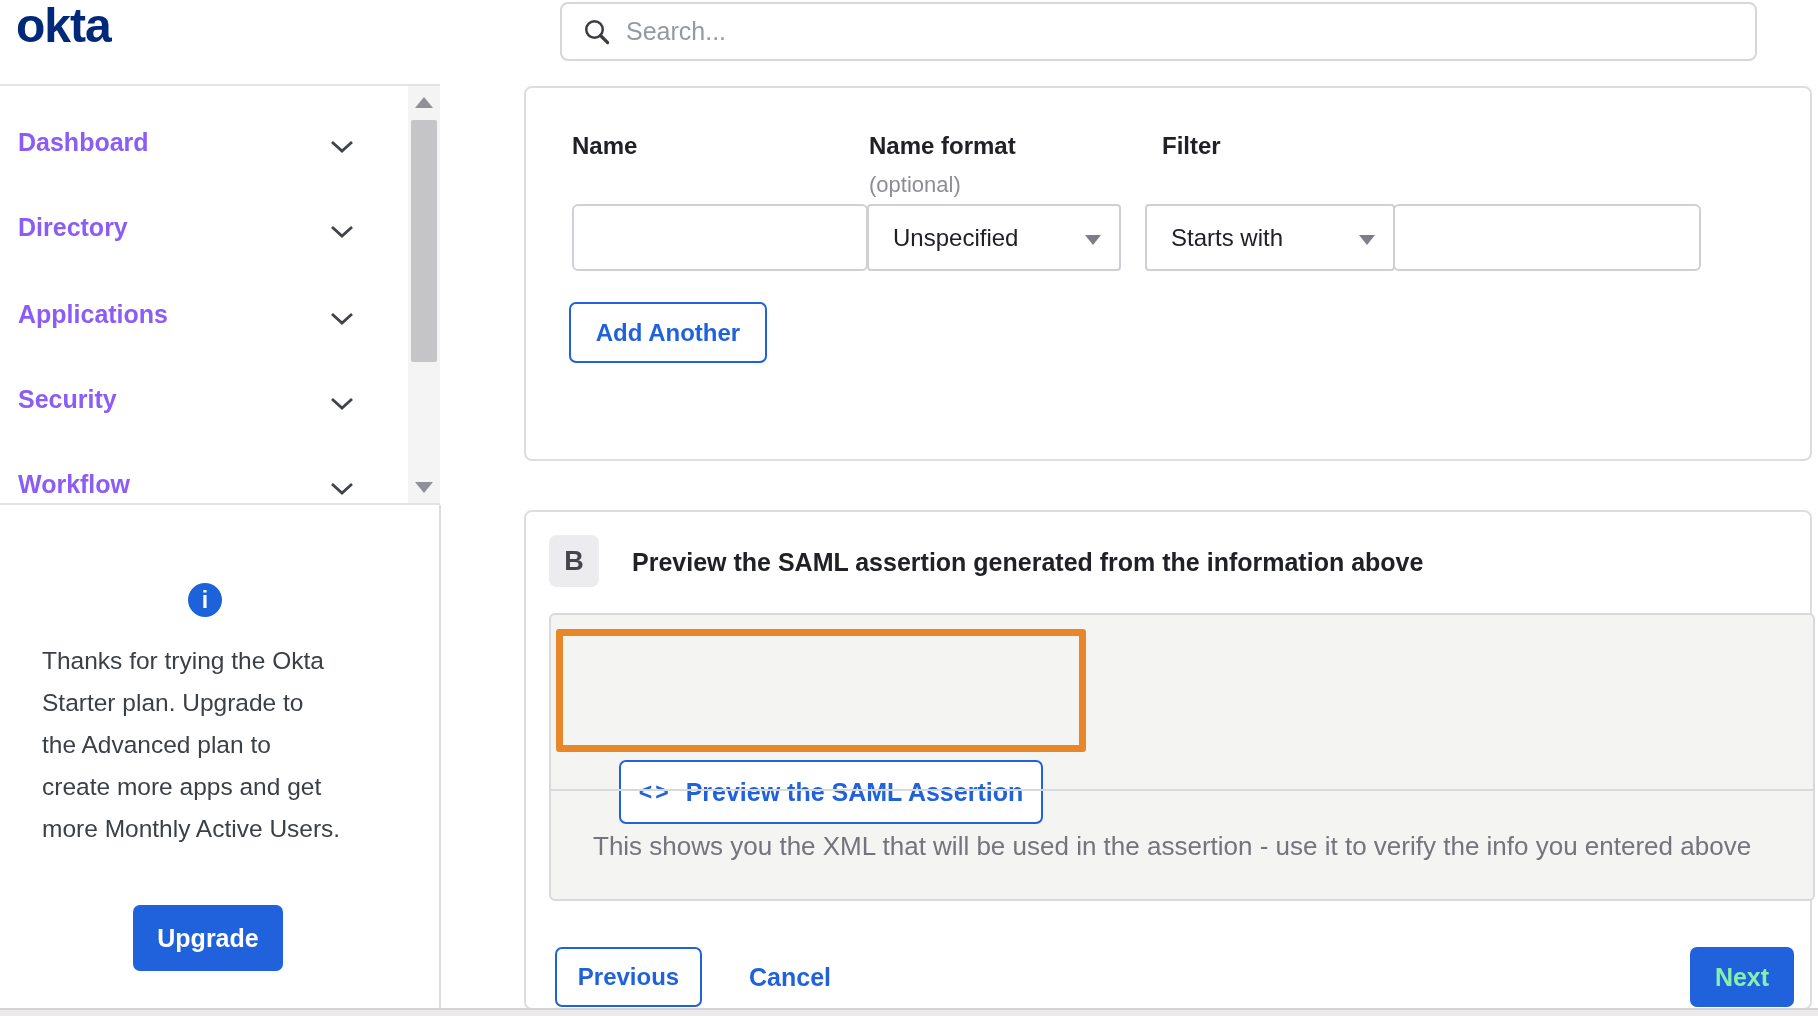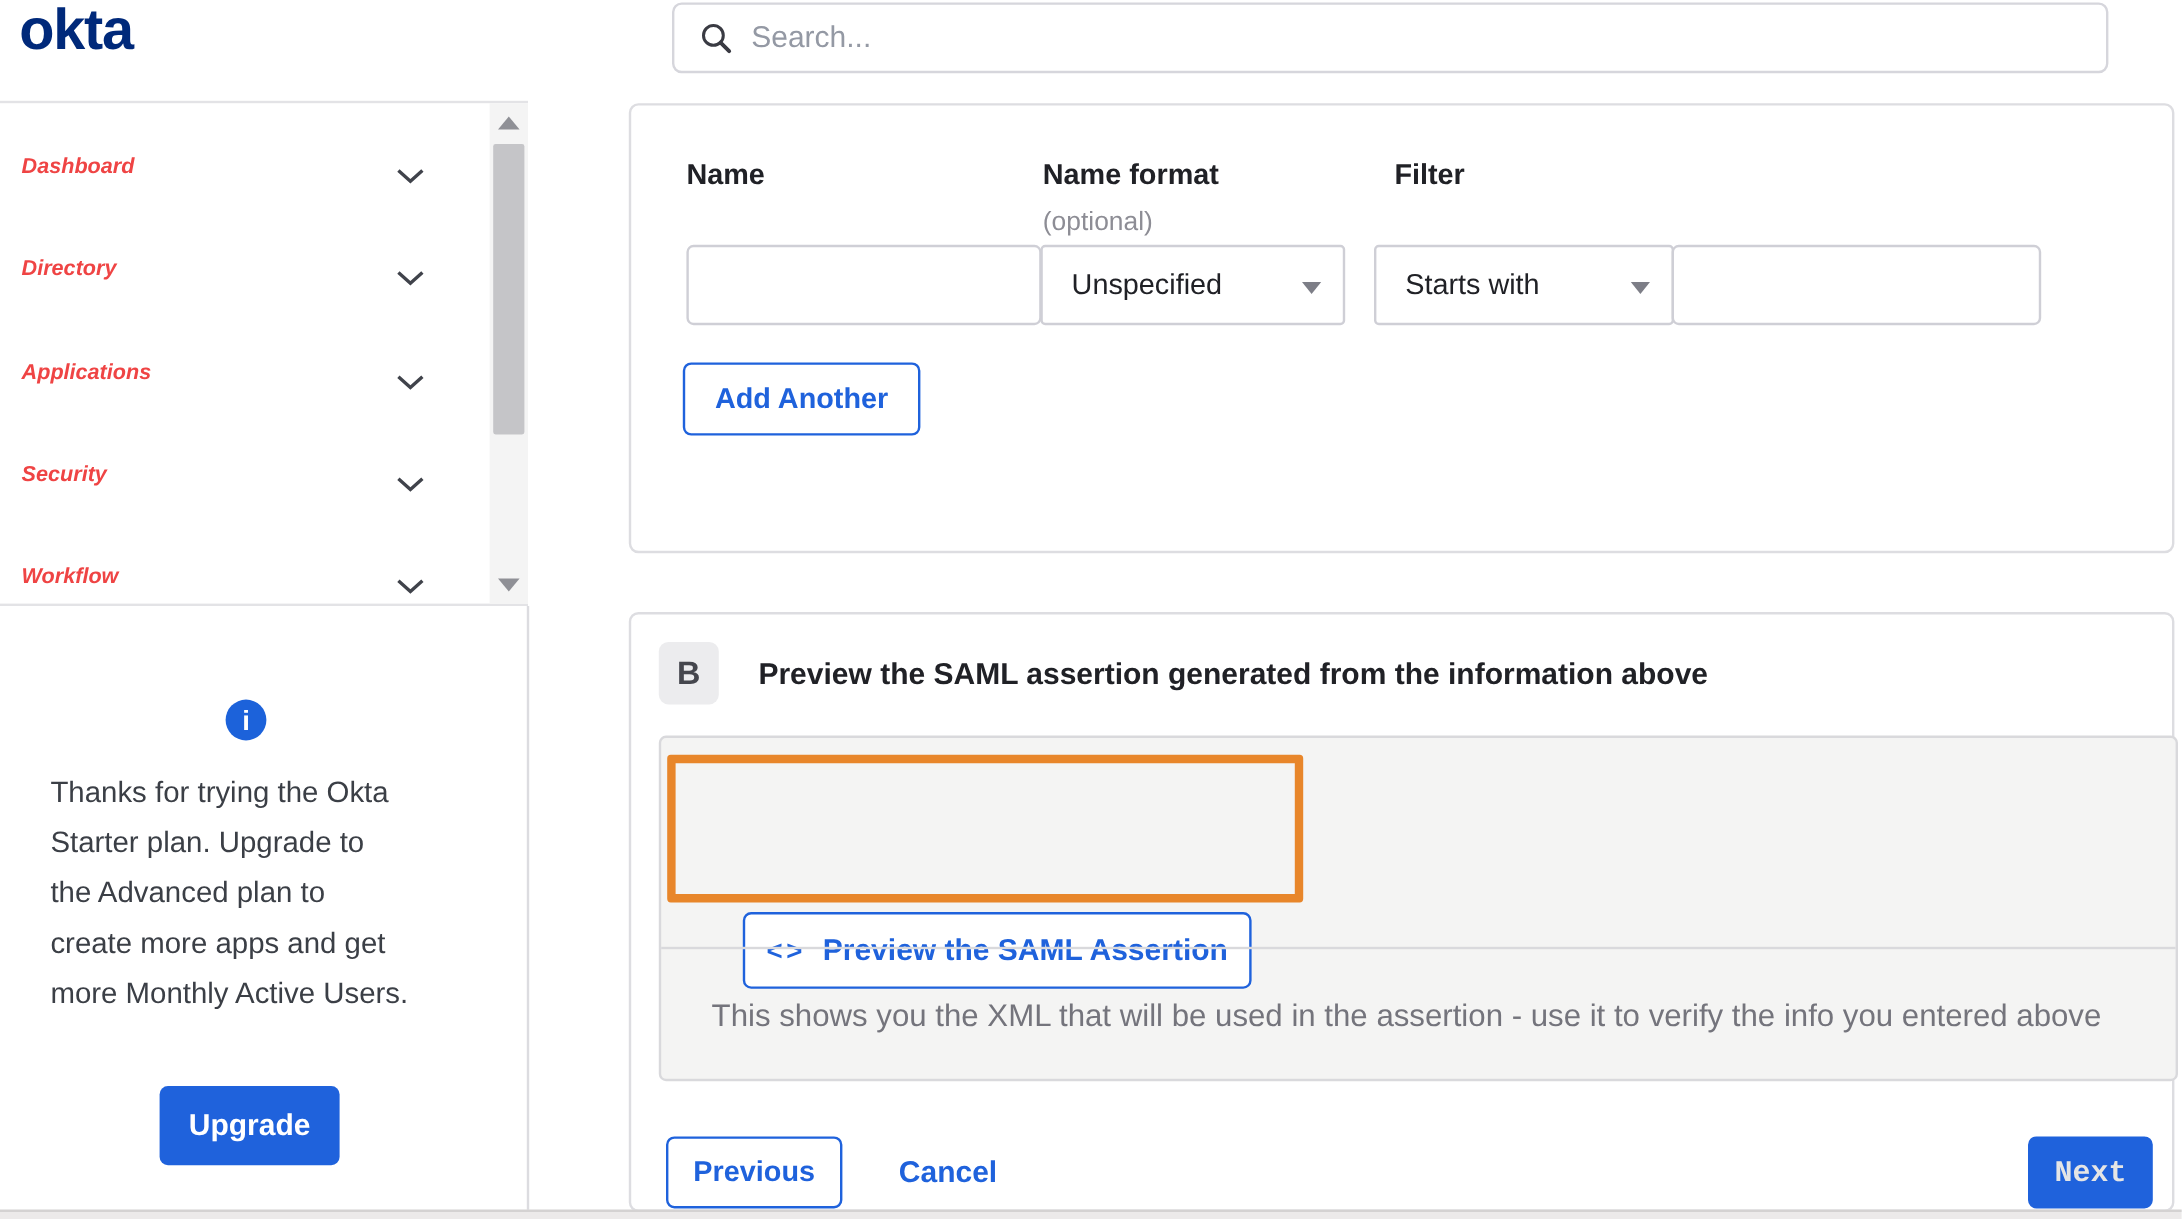--- a/index.html
+++ b/index.html
@@ -16,22 +16,22 @@
   #searchbox svg { flex:0 0 auto; }
   #search-input { border:none; outline:none; flex:1; height:100%; font-size:25px;
                   color:#3a3b43; padding-left:14px; background:transparent;
                   font-family:"Liberation Sans", sans-serif; }
   #search-input::placeholder { color:#9499a4; }
 
   
   #sidenav { position:absolute; left:0; top:84px; width:440px; height:421px; background:#fff;
              border-top:2px solid #e3e3e6; border-bottom:2px solid #e3e3e6; }
   .nav-item { position:absolute; left:0; width:404px; height:56px; cursor:pointer; }
-  .nav-item .lbl { position:absolute; left:18px; top:10px; font-size:18px; font-weight:600;
-                   color:#ef4444;font-style:italic; }
+  .nav-item .lbl { position:absolute; left:18px; top:10px; font-size:25px; font-weight:600;
+                   color:#8b5cf6; }
   .nav-item .chev { position:absolute; right:50px; top:22px; }
 
   
   #side-scrollbar { position:absolute; right:0; top:0; width:32px; height:417px; background:#f4f4f4; }
   .scroll-arrow { position:absolute; left:0; width:32px; height:28px; display:flex;
                   align-items:center; justify-content:center; cursor:pointer; }
   .tri-up { width:0; height:0; border-left:9px solid transparent; border-right:9px solid transparent;
             border-bottom:11px solid #8f9096; }
   .tri-down { width:0; height:0; border-left:9px solid transparent; border-right:9px solid transparent;
               border-top:11px solid #8f9096; }
@@ -89,22 +89,22 @@
                       display:flex; align-items:center; justify-content:center; gap:14px; }
   #preview-saml-btn .code { font-size:23px; font-weight:bold; letter-spacing:3px; }
   #preview-saml-btn .txt { font-size:25px; font-weight:bold; }
   #annotation-rect { position:absolute; left:30px; top:117px; width:530px; height:123px;
                      border:7px solid #e8862a; border-radius:3px; z-index:5; pointer-events:none; }
 
   #prev-btn { position:absolute; left:29px; top:435px; width:147px; height:60px; }
   #cancel-link { position:absolute; left:223px; top:435px; height:60px; line-height:60px;
                  font-size:25px; font-weight:bold; color:#1f62dc; cursor:pointer; }
   #next-btn { position:absolute; left:1164px; top:435px; width:104px; height:60px;
-              background:#1f62dc; border:none; border-radius:7px; color:#e5e5e5; font-size:25px;
-              font-weight:bold; cursor:pointer; font-family:Liberation Mono, monospace; }
+              background:#1f62dc; border:none; border-radius:7px; color:#86efac; font-size:25px;
+              font-weight:bold; cursor:pointer; font-family:Liberation Sans, sans-serif; }
 
   #bottom-strip { position:absolute; left:0; top:1008px; width:1818px; height:8px;
                   background:#eceaea; border-top:2px solid #d4d2d2; z-index:9; }
 </style>
 </head>
 <body>
 
 <div id="topbar">
   <div id="logo">okta</div>
   <div id="searchbox">

